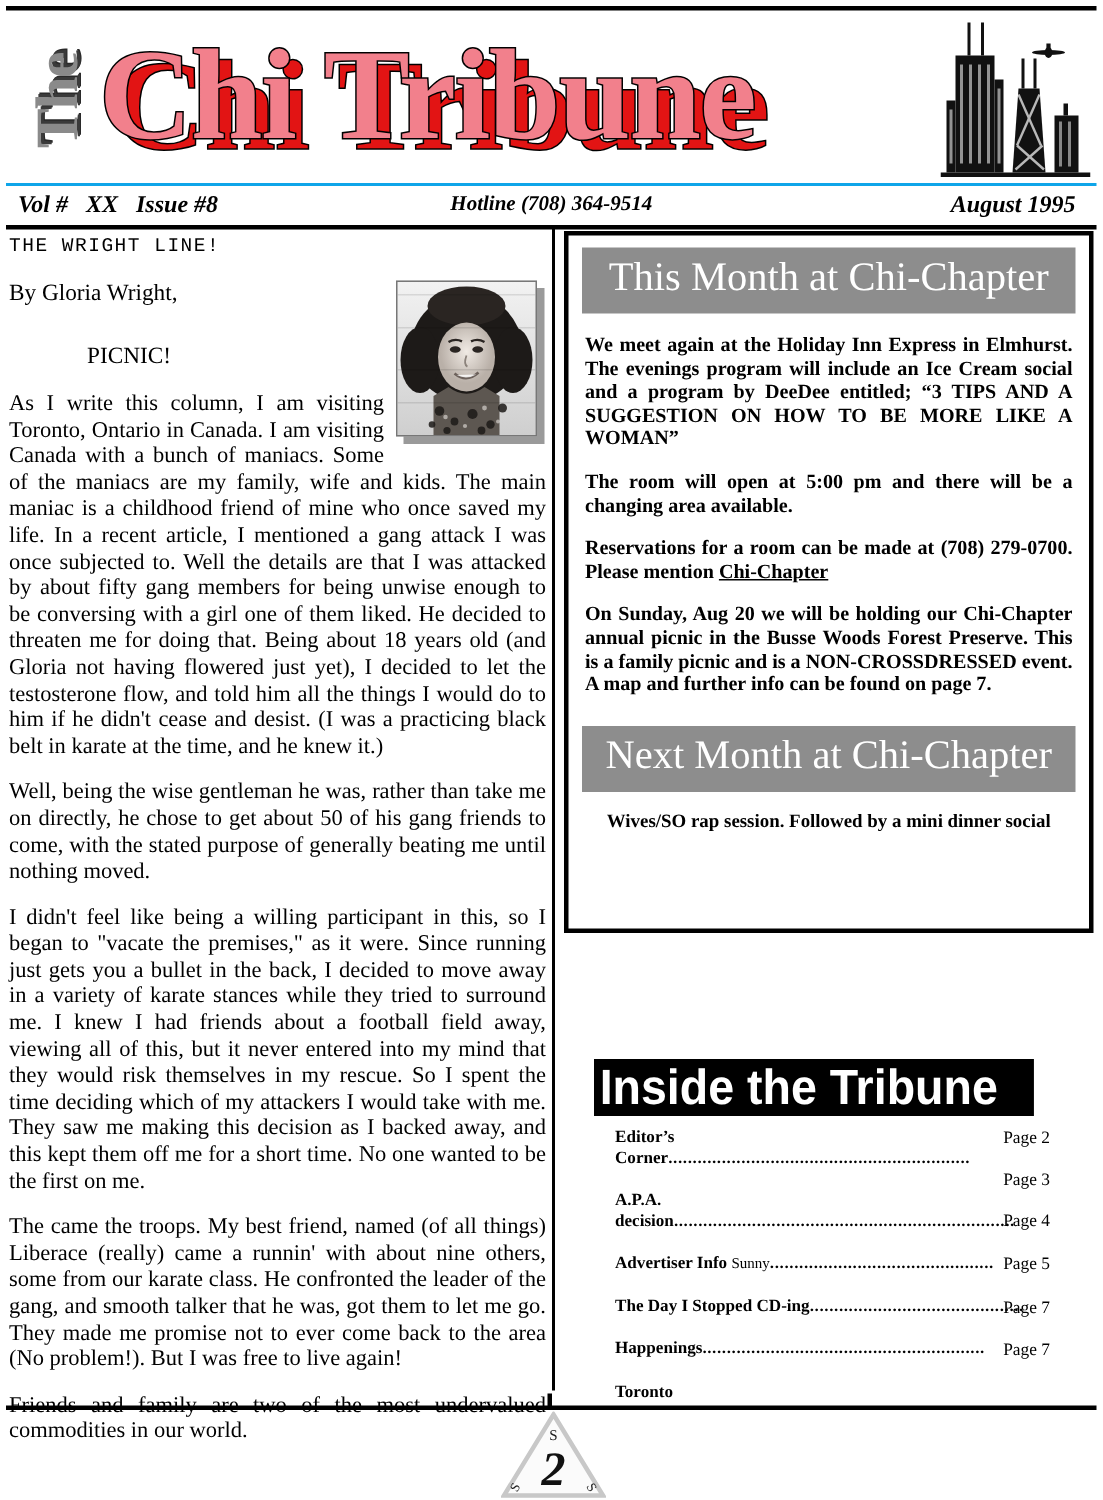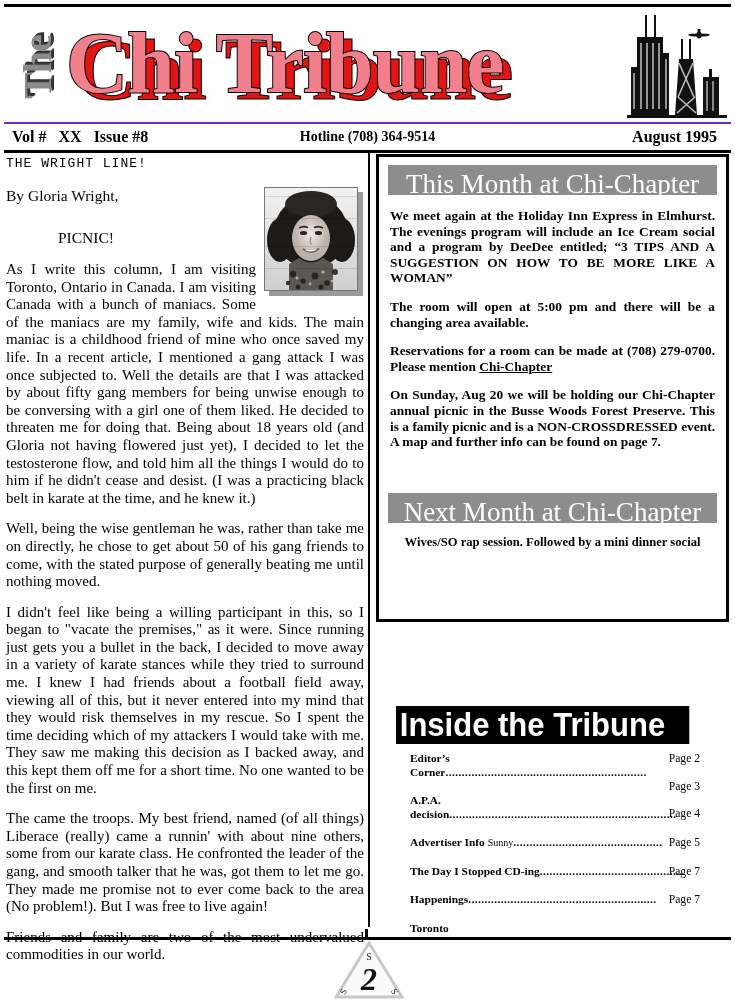--- a/index.html
+++ b/index.html
@@ -98,24 +98,25 @@
     width: 100px;
     height: 108px;
   }
 
   
   #infobar {
     position: absolute;
     left: 4px; right: 4px;
     top: 122px;
     height: 26px;
-    border-top: 2px solid #6d28d9;
+    border-top: 2px solid #0ea5e9;
     border-bottom: 3px solid #000;
     display: flex;
     align-items: center;
+    font-style: italic;
   }
   #infobar .vol {
     font-weight: bold;
     font-size: 16px;
     padding-left: 8px;
     white-space: nowrap;
   }
   #infobar .hotline {
     position: absolute;
     left: 0; right: 0;
@@ -220,26 +221,26 @@
     position: absolute;
     left: 0; top: 2px;
     width: 353px;
     height: 468px;
   }
   .banner {
     background: #8d8d8d;
     color: #ffffff;
     font-size: 27px;
     line-height: 38px;
-    height: 30px;
+    height: 44px;
     text-align: center;
     letter-spacing: 0px;
     font-family: "Liberation Serif", serif;
   }
-  .banner.next { margin-top: 43px; }
+  .banner.next { margin-top: 20px; }
   .boxtext {
     font-size: 13.4px;
     line-height: 15.6px;
     font-weight: bold;
     text-align: justify;
     margin: 13px 2px 0 2px;
   }
   .u { text-decoration: underline; }
   .nextline {
     font-size: 12.6px;

